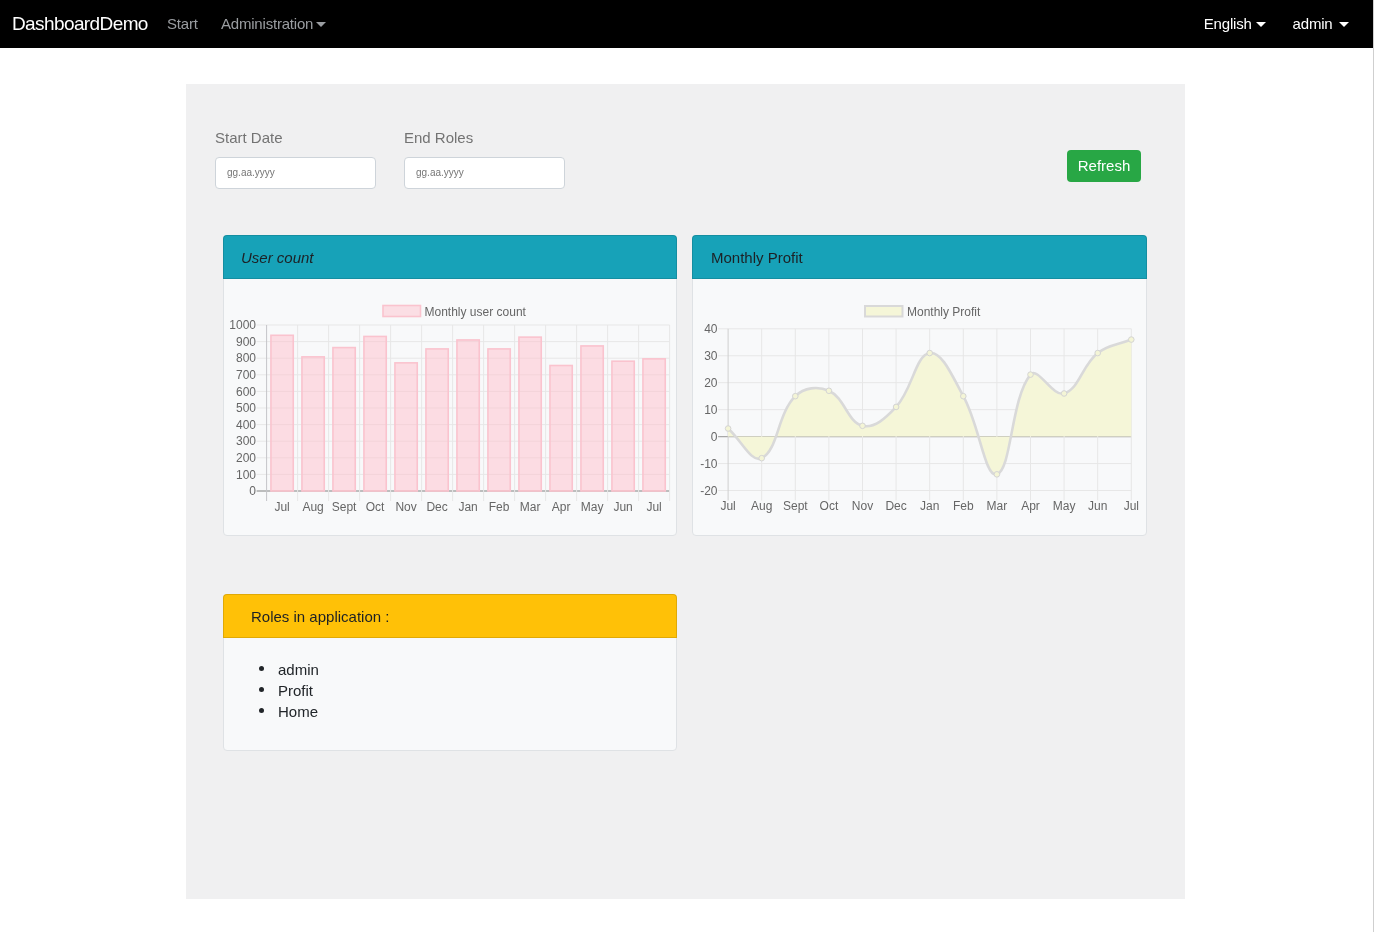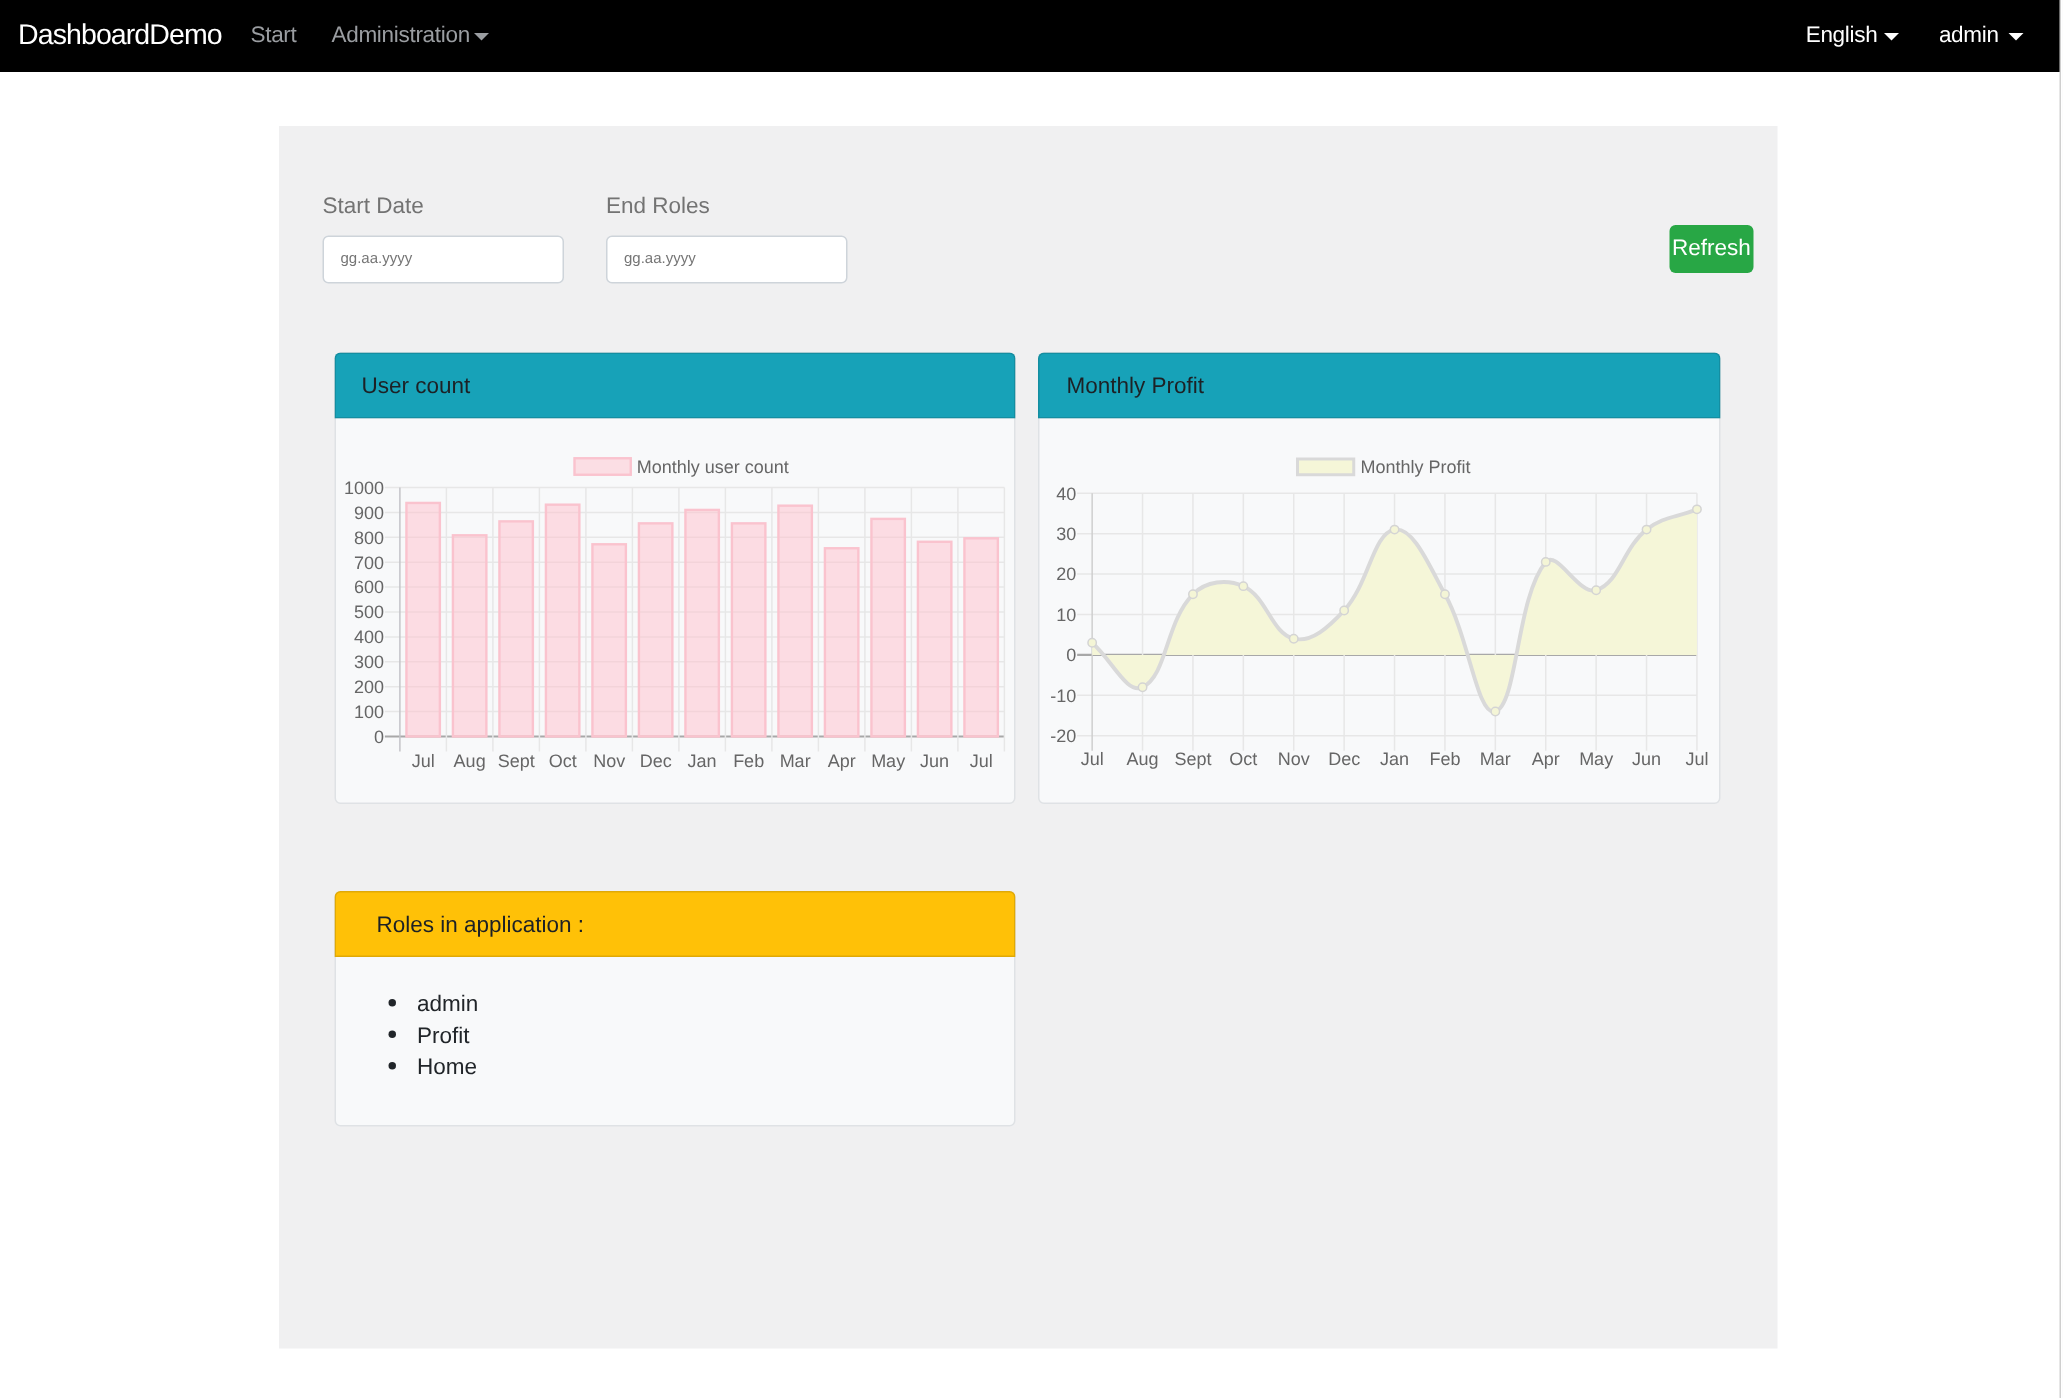--- a/index.html
+++ b/index.html
@@ -14,22 +14,22 @@
   .nl { font-size:15px; color:#9a9da1; letter-spacing:-0.2px; }
   .nw { font-size:15px; color:#fff; letter-spacing:-0.2px; }
   .caret { position:absolute; width:0; height:0; border-left:5px solid transparent;
      border-right:5px solid transparent; border-top:5px solid #9a9da1; top:21.5px; }
   .caret.w { border-top-color:#fff; }
   #container { position:absolute; left:186px; top:84px; width:999px; height:815px; background:#f0f0f1; }
   .abs { position:absolute; }
   .lab { font-size:15px; color:#737373; }
   .inp { position:absolute; width:161px; height:32px; background:#fff; border:1px solid #ced4da;
      border-radius:4px; font-size:10px; color:#757575; line-height:30px; padding-left:11px; }
-  #refresh { position:absolute; left:1067px; top:150px; width:56px; height:32px; background:#28a745;
-     border-radius:4px; color:#fff; font-size:15px; text-align:center; line-height:32px;margin-left:46px; }
+  #refresh { position:absolute; left:1067px; top:150px; width:74px; height:32px; background:#28a745;
+     border-radius:4px; color:#fff; font-size:15px; text-align:center; line-height:32px; }
   .card { position:absolute; background:#f8f9fa; border:1px solid #dfe2e5; border-radius:4px; }
   .card-h { position:absolute; left:-1px; top:-1px; right:-1px; border:1px solid rgba(0,0,0,0.12);
      border-radius:4px 4px 0 0; font-size:15px; color:#1d2125; }
   .chart { position:absolute; }
   .tick { font-size:12px; fill:#666; font-family:"Liberation Sans",sans-serif; }
   .leg { font-size:12px; fill:#666; font-family:"Liberation Sans",sans-serif; }
   .dot { position:absolute; width:5px; height:5px; border-radius:50%; background:#212529; }
   .li { position:absolute; font-size:15px; color:#212529; }
 </style>
 </head>
@@ -48,21 +48,21 @@
   <div id="edge"></div>
   <div id="container">
     <div class="abs lab" style="left:29px; top:45px;">Start Date</div>
     <div class="abs lab" style="left:218px; top:45px;">End Roles</div>
   </div>
   <div class="inp" style="left:215px; top:157px;">gg.aa.yyyy</div>
   <div class="inp" style="left:404px; top:157px;">gg.aa.yyyy</div>
   <div id="refresh">Refresh</div>
 
   <div class="card" style="left:223px; top:235px; width:454px; height:301px;">
-    <div class="card-h" style="height:44px; line-height:43px; padding-left:17px; background:#17a2b8;">User count</div>
+    <div class="card-h" style="height:44px; line-height:43px; padding-left:17px; background:#17a2b8;font-style:italic;">User count</div>
   </div>
   <div class="card" style="left:692px; top:235px; width:455px; height:301px;">
     <div class="card-h" style="height:44px; line-height:43px; padding-left:18px; background:#17a2b8;">Monthly Profit</div>
   </div>
   <svg class="chart" style="left:223px;top:279px" width="453" height="257" viewBox="0 0 453 257">
 <line x1="33.6" y1="212.00" x2="446.6" y2="212.00" stroke="#a8a8a8" stroke-width="1.4"></line>
 <line x1="33.6" y1="195.40" x2="446.6" y2="195.40" stroke="#e7e7e7" stroke-width="1"></line>
 <line x1="33.6" y1="178.80" x2="446.6" y2="178.80" stroke="#e7e7e7" stroke-width="1"></line>
 <line x1="33.6" y1="162.20" x2="446.6" y2="162.20" stroke="#e7e7e7" stroke-width="1"></line>
 <line x1="33.6" y1="145.60" x2="446.6" y2="145.60" stroke="#e7e7e7" stroke-width="1"></line>

